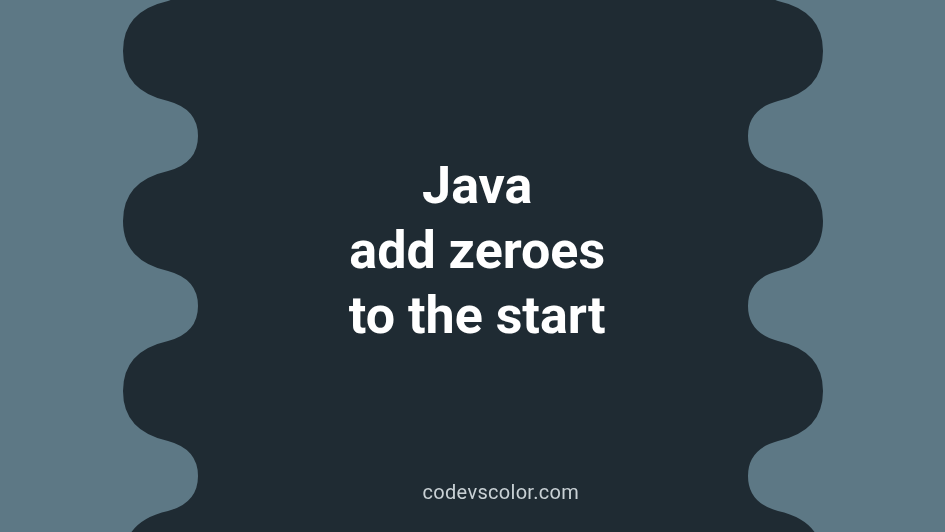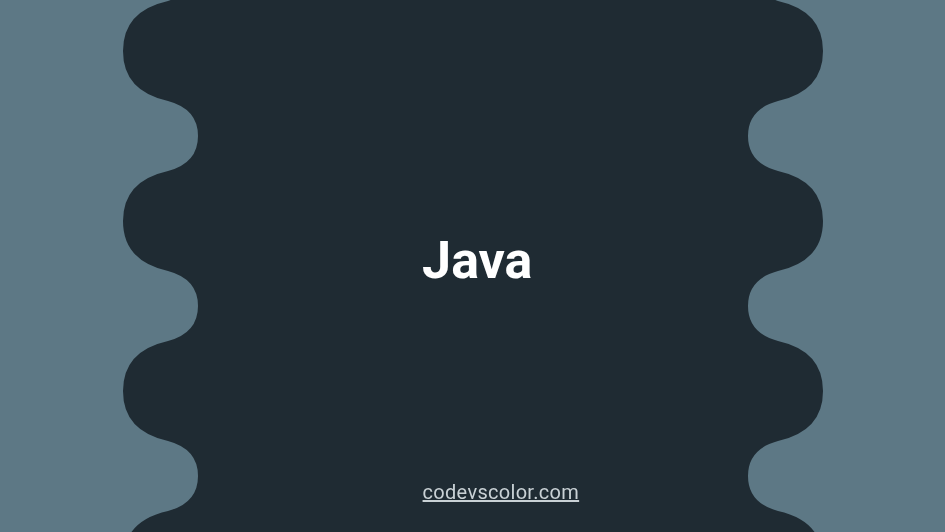--- a/index.html
+++ b/index.html
@@ -41,21 +41,20 @@
     }
     .watermark {
       position: absolute;
       bottom: 28px;
       left: 53%;
       transform: translateX(-50%);
       color: #c9d1d5;
       font-size: 20px;
       font-weight: 400;
       letter-spacing: 0.3px;
-      text-decoration: underline;
     }
   </style>
 </head>
 <body>
 
 <div class="blob">
   <svg viewBox="0 0 900 580" xmlns="http://www.w3.org/2000/svg">
     <path fill="#1f2b33" d="
       M 175 -30
       Q 175 15 145 25
@@ -89,15 +88,17 @@
       Q 800 115 800 75
       Q 800 35 755 25
       Q 725 15 725 -30
       Z
     "></path>
   </svg>
 </div>
 
 <div class="content">
   <div>Java</div>
+  <div>add zeroes</div>
+  <div>to the start</div>
 </div>
 
 <div class="watermark">codevscolor.com</div>
 
 </body></html>

